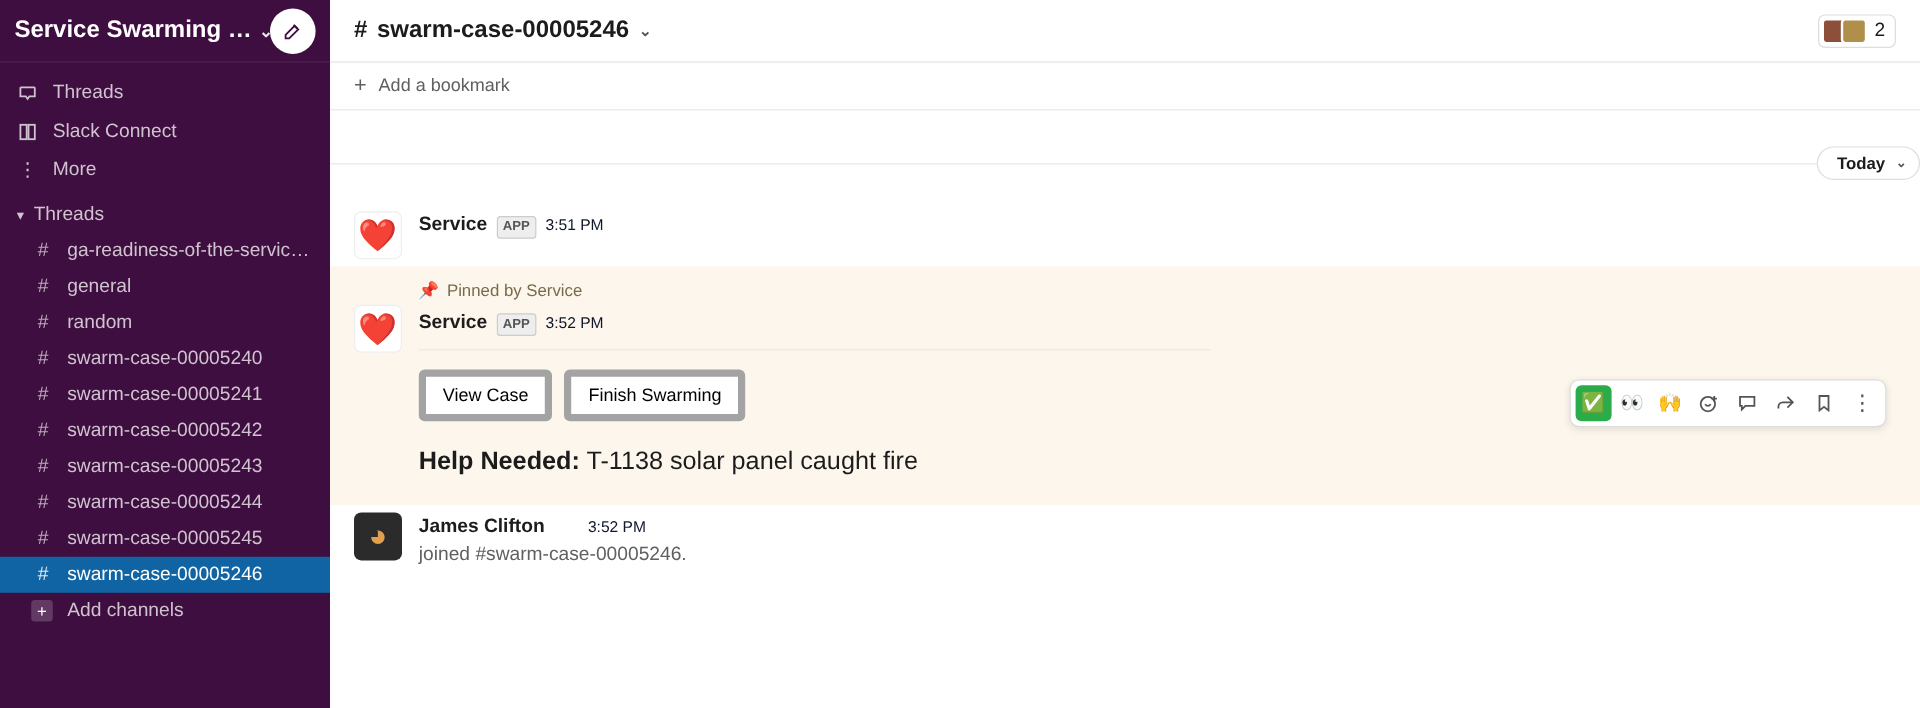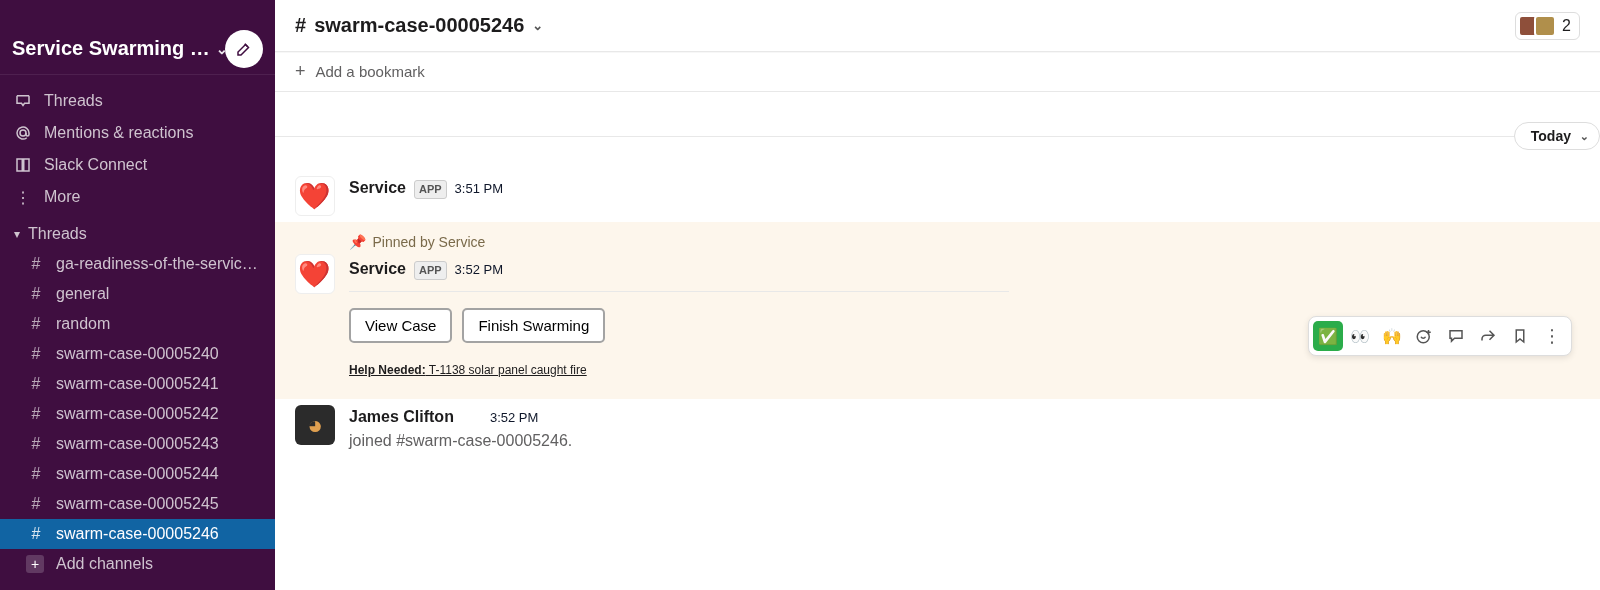--- a/index.html
+++ b/index.html
@@ -21,21 +21,20 @@
     display: flex;
     flex-direction: column;
     font-size: 16px;
   }
   .ws-header {
     height: 52px;
     padding: 0 12px 0 12px;
     display: flex;
     align-items: center;
     border-bottom: 1px solid rgba(255,255,255,0.08);
-    margin-top: 23px;
   }
   .ws-name {
     color: #fff;
     font-weight: 800;
     font-size: 20px;
     flex: 1;
     white-space: nowrap;
     overflow: hidden;
     text-overflow: ellipsis;
     display: flex;
@@ -191,25 +190,25 @@
   .attachment {
     border-left: none;
     margin-top: 10px;
     padding-left: 0;
     max-width: 700px;
   }
   .case-line { font-size:17px; margin-bottom:6px;}
   .divider-line { height:1px;background:#e8e8e8;margin:10px 0 16px; max-width:660px;}
   .btn-row { display:flex; gap:10px; margin-bottom:18px;}
   .btn {
-    border:2px solid #a3a3a3; border-radius:5px;
+    border:6px solid #a3a3a3; border-radius:5px;
     background:#fff; padding:7px 14px; font-size:15px; font-weight:500;
     cursor:pointer;
   }
-  .help-line { font-size:12px;text-decoration:underline;}
+  .help-line { font-size:21px;}
   .help-line strong { font-weight:800; }
   .done-text { font-size:17px; margin-top:12px; max-width:660px;}
 
   
   .hover-actions {
     position:absolute;
     top: 224px;
     right: 28px;
     background:#fff;
     border:1px solid #ddd;
@@ -251,29 +250,20 @@
       <span class="ico">
         <svg width="18" height="18" viewBox="0 0 24 24" stroke="#cfc3cf" fill="none" stroke-width="2">
             <path d="M4 5h16M4 5v10h6l2 3 2-3h6V5"></path>
           </svg>
       </span>
       <span>Threads</span>
     </div>
     <div class="sb-item">
       <span class="ico">
         <svg width="18" height="18" viewBox="0 0 24 24" stroke="#cfc3cf" fill="none" stroke-width="2">
-            <circle cx="12" cy="12" r="4"></circle>
-            <path d="M16 12v2a2 2 0 004 0v-2a8 8 0 10-3 6.3"></path>
-          </svg>
-      </span>
-      <span>Mentions &amp; reactions</span>
-    </div>
-    <div class="sb-item">
-      <span class="ico">
-        <svg width="18" height="18" viewBox="0 0 24 24" stroke="#cfc3cf" fill="none" stroke-width="2">
             <rect x="4" y="4" width="7" height="16"></rect>
             <rect x="13" y="4" width="7" height="16"></rect>
           </svg>
       </span>
       <span>Slack Connect</span>
     </div>
     <div class="sb-item">
       <span class="ico">⋮</span>
       <span>More</span>
     </div>

